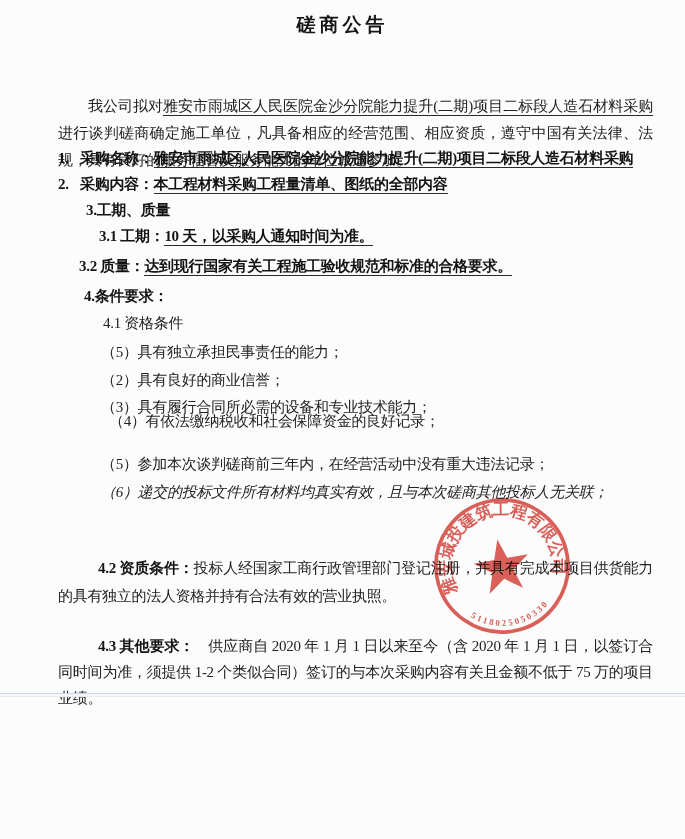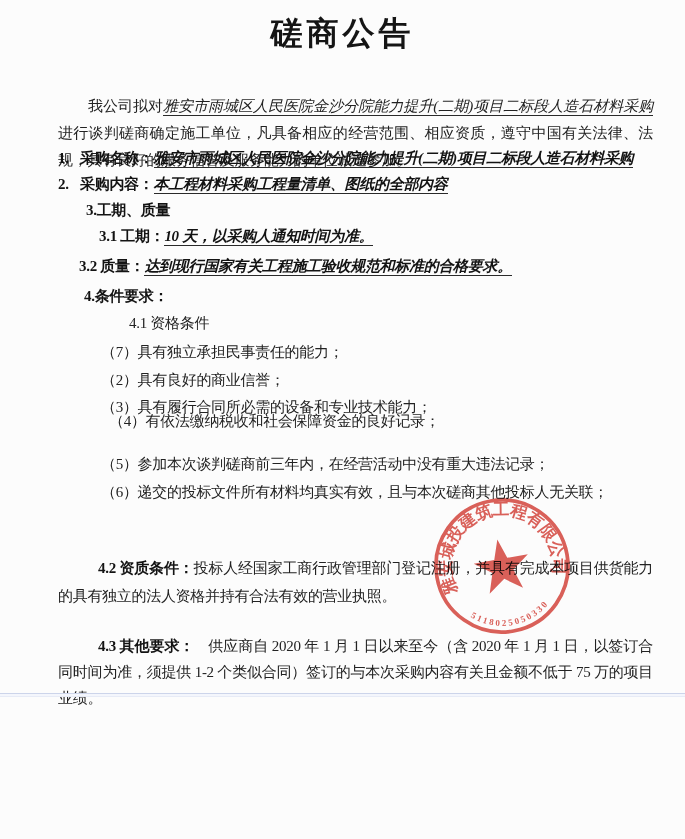--- a/index.html
+++ b/index.html
@@ -12,41 +12,41 @@
     color:#222;
     font-size:15px;
     letter-spacing:-0.3px;
     overflow:hidden;
     box-shadow:0 0 4px rgba(0,0,0,.15);
   }
   .abs{position:absolute;left:58px;right:32px;}
   .title{
     left:0;right:0;top:12px;
     text-align:center;
-    font-size:32px;
+    font-size:19px;
     font-weight:bold;
     color:#151515;
     letter-spacing:4px;
   }
   .just{text-align:justify;text-justify:inter-character;}
   .intro{top:78px;line-height:27px;text-indent:30px;}
-  .u{border-bottom:1px solid #2a2a2a;padding-bottom:1px;font-style:italic;}
+  .u{border-bottom:1px solid #2a2a2a;padding-bottom:1px;}
   .b{font-weight:bold;color:#131313;}
   .line{white-space:nowrap;}
   .num{display:inline-block;min-width:22px;}
   .item1{top:149px;}
   .item2{top:175px;}
   .h3{top:201px;left:86px;}
   .s31{top:227px;left:99px;}
   .s32{top:257px;left:79px;}
   .h4{top:287px;left:84px;}
-  .s41{top:314px;left:103px;margin-left:26px;}
+  .s41{top:314px;left:103px;}
   .cond{left:101px;}
   .c0{top:343px;} .c1{top:371px;} .c2{top:398px;}
-  .c3{top:412px;margin-left:8px;} .c4{top:455px;} .c5{top:483px;} .c6{top:511px;}
+  .c3{top:412px;margin-left:8px;} .c4{top:455px;} .c5{top:483px;font-style:italic;} .c6{top:511px;}
   .s42{top:539px;line-height:28px;text-indent:40px;}
   .s43{top:618px;line-height:26px;text-indent:40px;}
   .divider{left:0;right:0;top:693px;height:2px;border-top:1px solid #ccd4ea;border-bottom:1px solid #e7ebf6;background:#f4f6fc;}
   .notice{top:710px;line-height:33px;text-indent:26px;}
   .h5{top:808px;left:84px;}
   .label-gap{margin-right:14px;}
   .stamp{
     position:absolute;
     left:427px;top:491px;
     width:150px;height:150px;
@@ -77,21 +77,21 @@
   <div class="abs line b h3">3.工期、质量</div>
 
   <div class="abs line b s31"><span>3.1 工期：</span><span class="u">10 天，以采购人通知时间为准。</span></div>
 
   <div class="abs line b s32"><span>3.2 质量：</span><span class="u">达到现行国家有关工程施工验收规范和标准的合格要求。</span></div>
 
   <div class="abs line b h4">4.条件要求：</div>
 
   <div class="abs line s41">4.1 资格条件</div>
 
-  <div class="abs line cond c0">（7）具有独立承担民事责任的能力；</div>
+  <div class="abs line cond c0">（5）具有独立承担民事责任的能力；</div>
   <div class="abs line cond c1">（2）具有良好的商业信誉；</div>
   <div class="abs line cond c2">（3）具有履行合同所必需的设备和专业技术能力；</div>
   <div class="abs line cond c3">（4）有依法缴纳税收和社会保障资金的良好记录；</div>
   <div class="abs line cond c4">（5）参加本次谈判磋商前三年内，在经营活动中没有重大违法记录；</div>
   <div class="abs line cond c5">（6）递交的投标文件所有材料均真实有效，且与本次磋商其他投标人无关联；</div>
 
   <p class="abs s42 just"><span class="b">4.2 资质条件：</span><span>投标人经国家工商行政管理部门登记注册，并具有完成本项目供货能力的具有独立的法人资格并持有合法有效的营业执照。</span></p>
 
   <p class="abs s43 just"><span class="b label-gap">4.3 其他要求：</span><span>供应商自 2020 年 1 月 1 日以来至今（含 2020 年 1 月 1 日，以签订合同时间为准，须提供 1-2 个类似合同）签订的与本次采购内容有关且金额不低于 75 万的项目业绩。</span></p>
 

